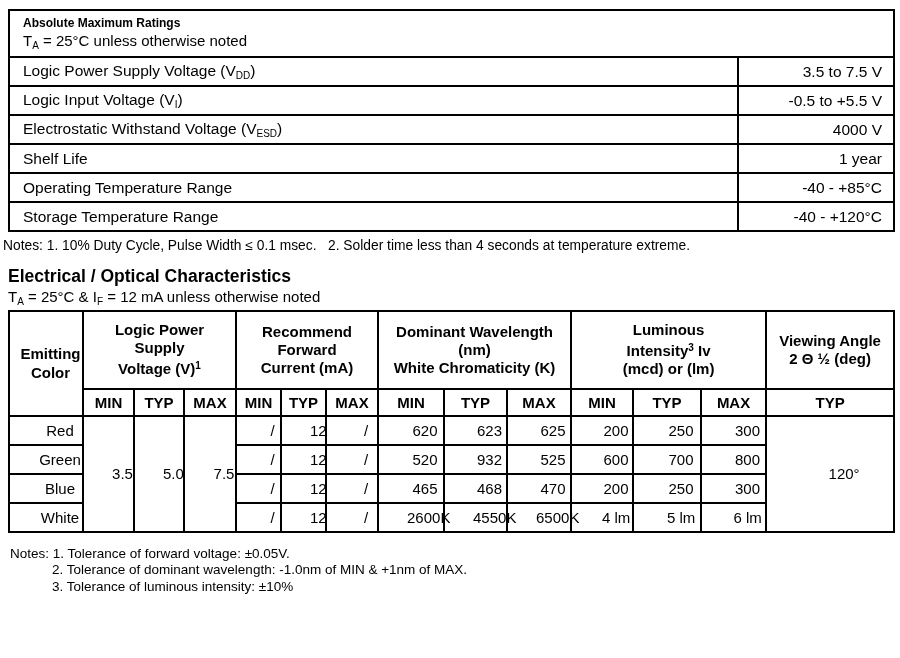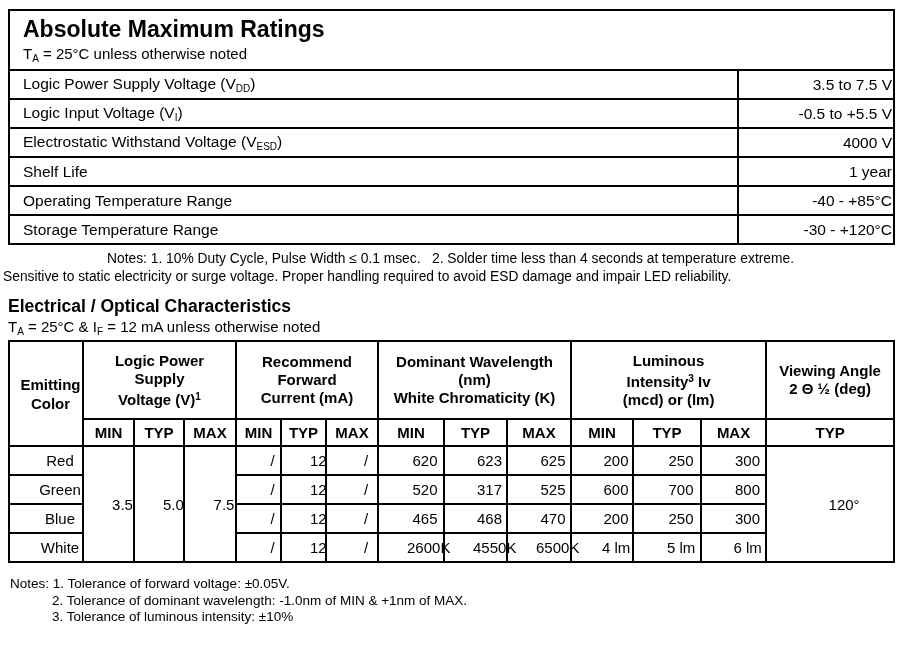--- a/index.html
+++ b/index.html
@@ -9,30 +9,30 @@
     color: #000; font-family: "Liberation Sans", sans-serif;
   }
   .page { padding: 9px 7px 0 8px; }
 
   table { border-collapse: collapse; table-layout: fixed; width: 885px; }
   td { border: 2px solid #000; vertical-align: middle; }
 
   
   .t1 td { font-size: 15.5px; }
   .t1 .title-cell { padding: 5px 10px 5px 13px; }
-  .t1-title { font-size: 23px; font-weight: bold; }
+  .t1-title { font-size: 12px; font-weight: bold; }
   .t1-sub { font-size: 15px; margin-top: 2px; }
   .t1 .label-cell { height: 22px; padding-left: 13px; }
-  .t1 .value-cell { height: 29px; text-align: right; padding-right: 1px; }
+  .t1 .value-cell { height: 29px; text-align: right; padding-right: 11px; }
   sub { font-size: 10px; vertical-align: -3px; letter-spacing: 0; }
   sup { font-size: 10px; vertical-align: 5px; }
 
   
   .notes1 { margin: 5px 0 0 -5px; width: 895px; font-size: 13.8px; line-height: 17.5px; }
-  .notes1 .nline { white-space: pre-wrap; text-align: center; }
+  .notes1 .nline { white-space: pre-wrap; }
   .b { font-weight: bold; }
 
   
   .sec2-title { margin-top: 11px; font-size: 17.5px; font-weight: bold; }
   .sec2-sub { font-size: 15px; margin-top: 1px; margin-bottom: 3px; }
 
   
   .t2 td { text-align: center; font-size: 15px; }
   .t2 .ghead { font-weight: bold; height: 78px; line-height: 18px; padding: 2px 0; }
   .t2 .emit { font-weight: bold; line-height: 19px; padding-left: 9px; }
@@ -76,28 +76,27 @@
     <tr>
       <td class="label-cell"><span>Shelf Life</span></td>
       <td class="value-cell">1 year</td>
     </tr>
     <tr>
       <td class="label-cell"><span>Operating Temperature Range</span></td>
       <td class="value-cell">-40 - +85°C</td>
     </tr>
     <tr>
       <td class="label-cell"><span>Storage Temperature Range</span></td>
-      <td class="value-cell">-30 - +120°C</td>
+      <td class="value-cell">-40 - +120°C</td>
     </tr>
   </tbody>
     </table>
 
   <div class="notes1">
     <div class="nline">Notes: 1. 10% Duty Cycle, Pulse Width ≤ 0.1 msec.   2. Solder time less than 4 seconds at temperature extreme.</div>
-    <div>Sensitive to static electricity or surge voltage. Proper handling required to avoid ESD damage and impair LED reliability.</div>
   </div>
 
   <div class="sec2-title">Electrical / Optical Characteristics</div>
   <div class="sec2-sub"><span>T</span><sub>A</sub><span> = 25°C &amp; I</span><sub>F</sub><span> = 12 mA unless otherwise noted</span></div>
 
   <table class="t2">
     <colgroup>
       <col style="width:74px">
       <col style="width:51px">
         <col style="width:50px">
@@ -174,21 +173,21 @@
       <td class="data">250</td>
       <td class="data">300</td>
       <td class="data" rowspan="4">120°</td>
     </tr>
     <tr>
       <td class="data">Green</td>
       <td class="data">/</td>
       <td class="data">12</td>
       <td class="data">/</td>
       <td class="data">520</td>
-      <td class="data">317</td>
+      <td class="data">932</td>
       <td class="data">525</td>
       <td class="data">600</td>
       <td class="data">700</td>
       <td class="data">800</td>
     </tr>
     <tr>
       <td class="data">Blue</td>
       <td class="data">/</td>
       <td class="data">12</td>
       <td class="data">/</td>

